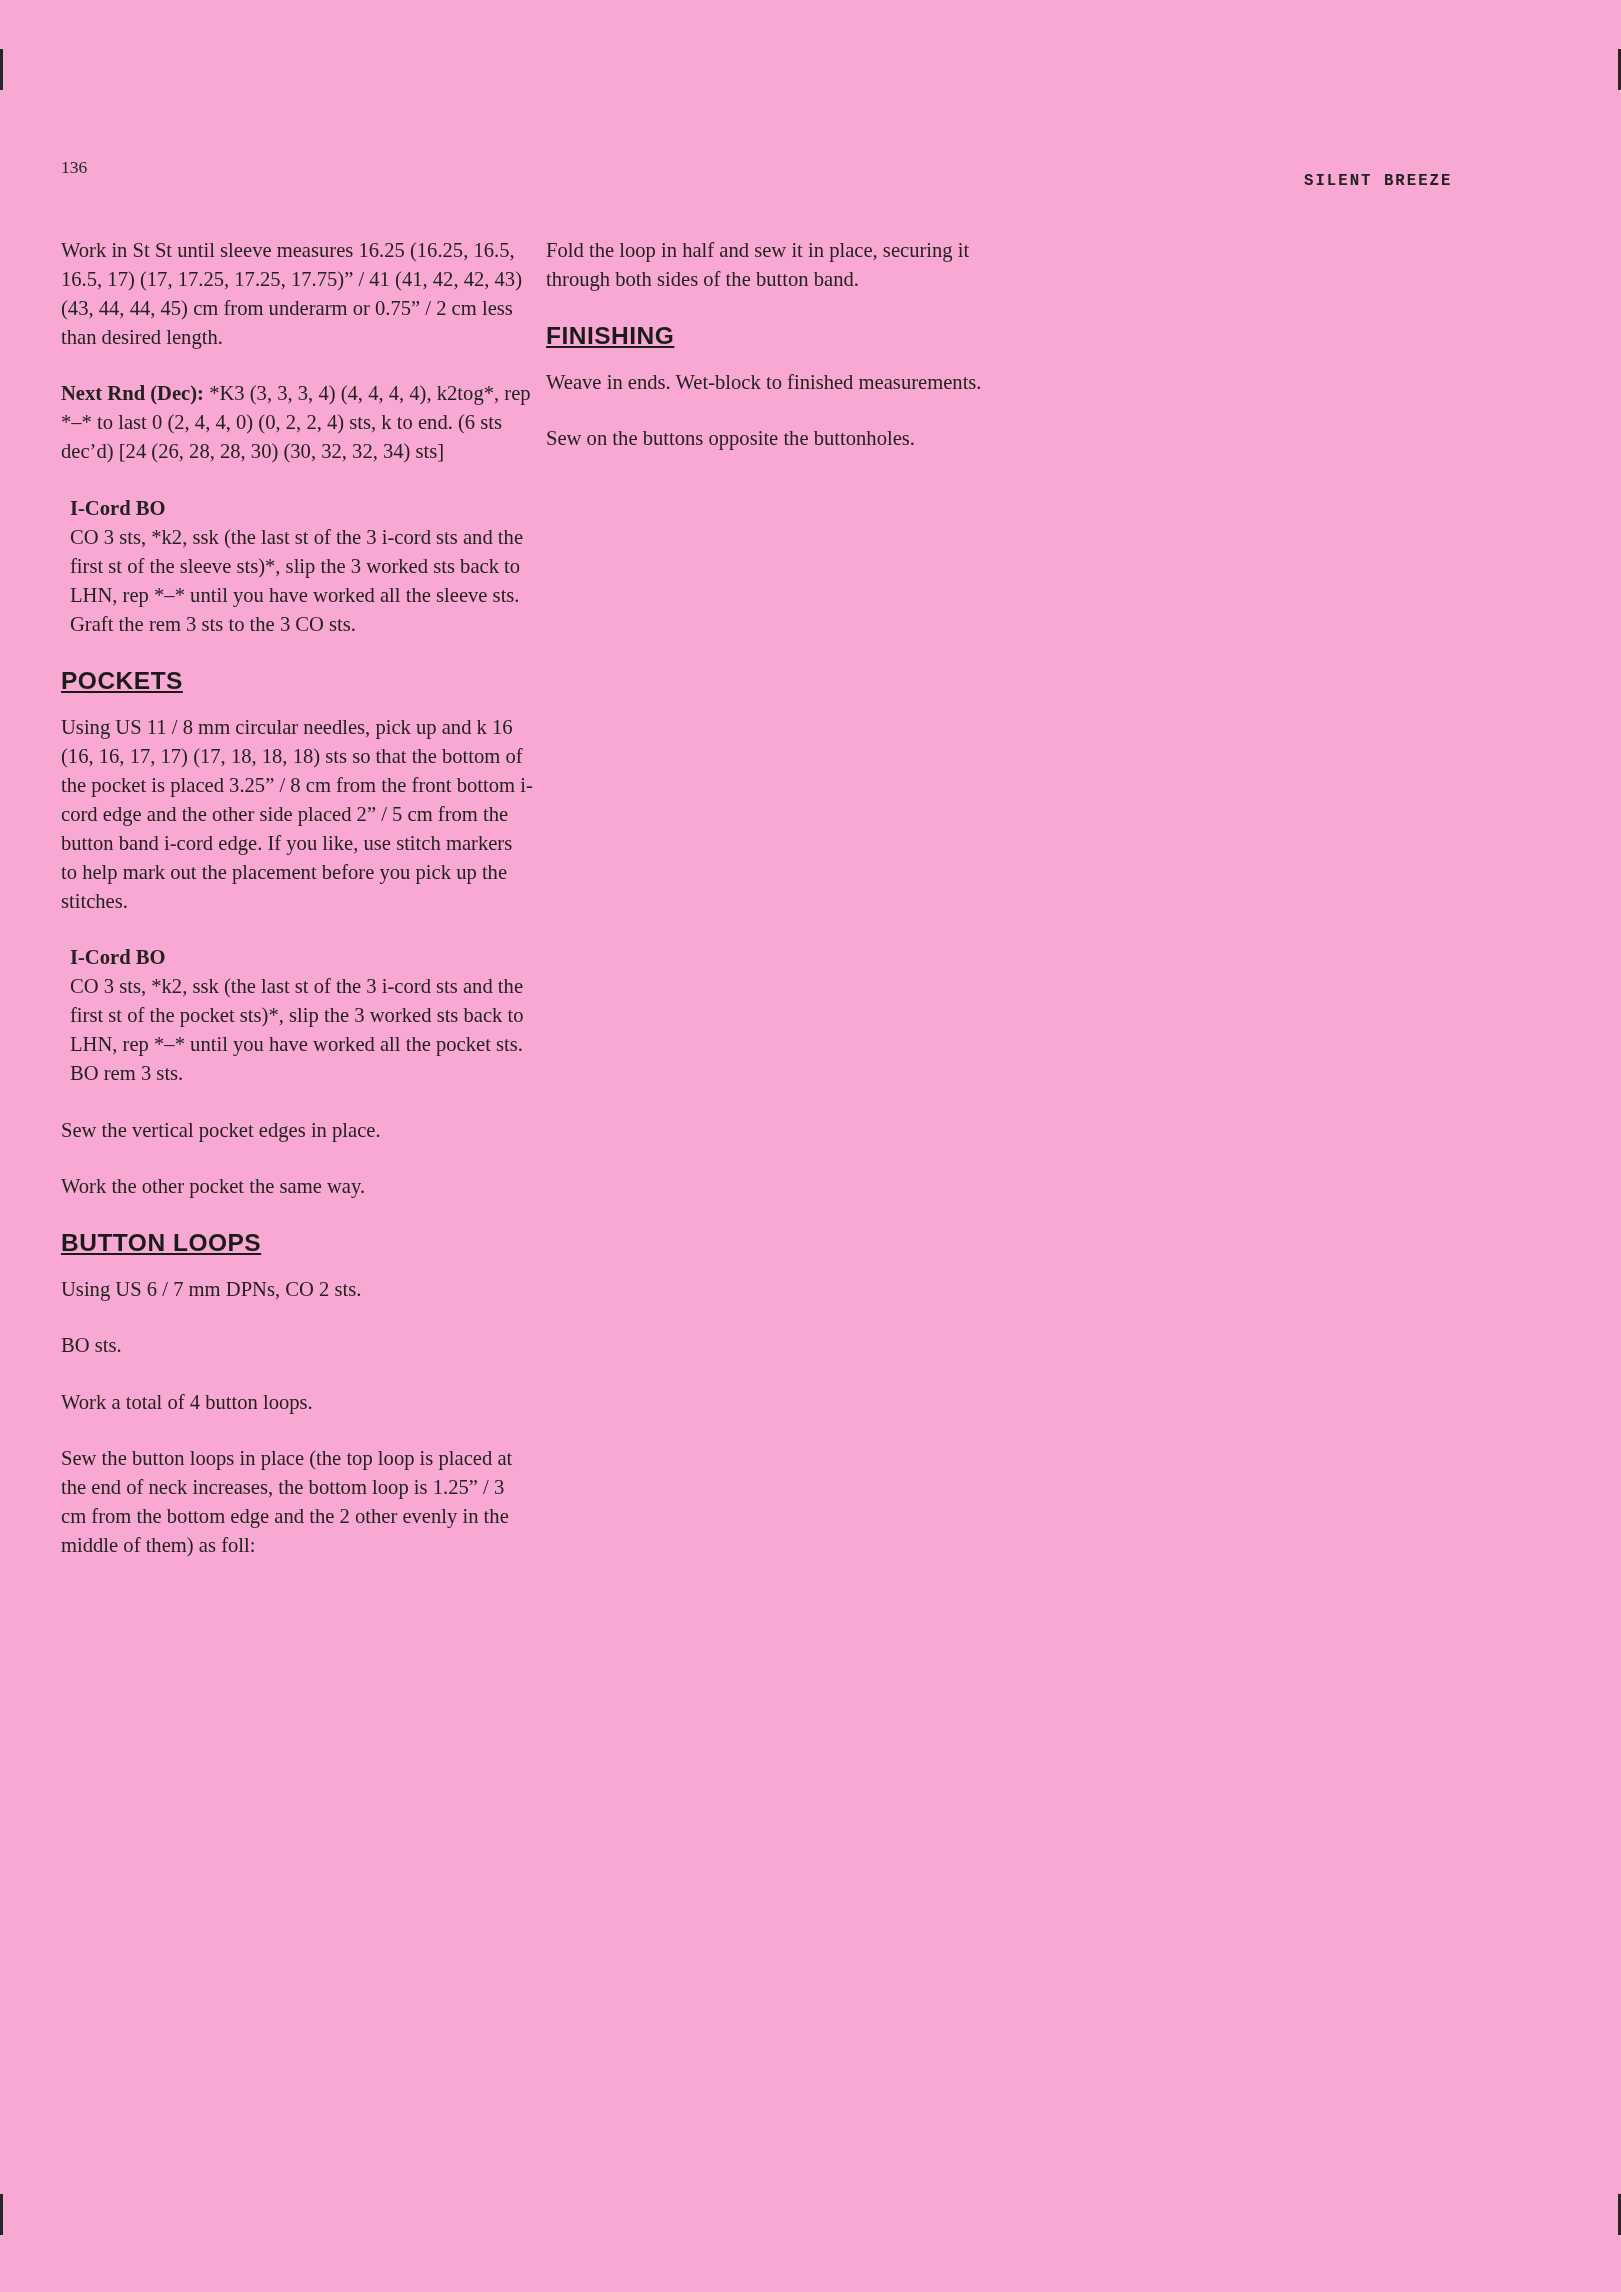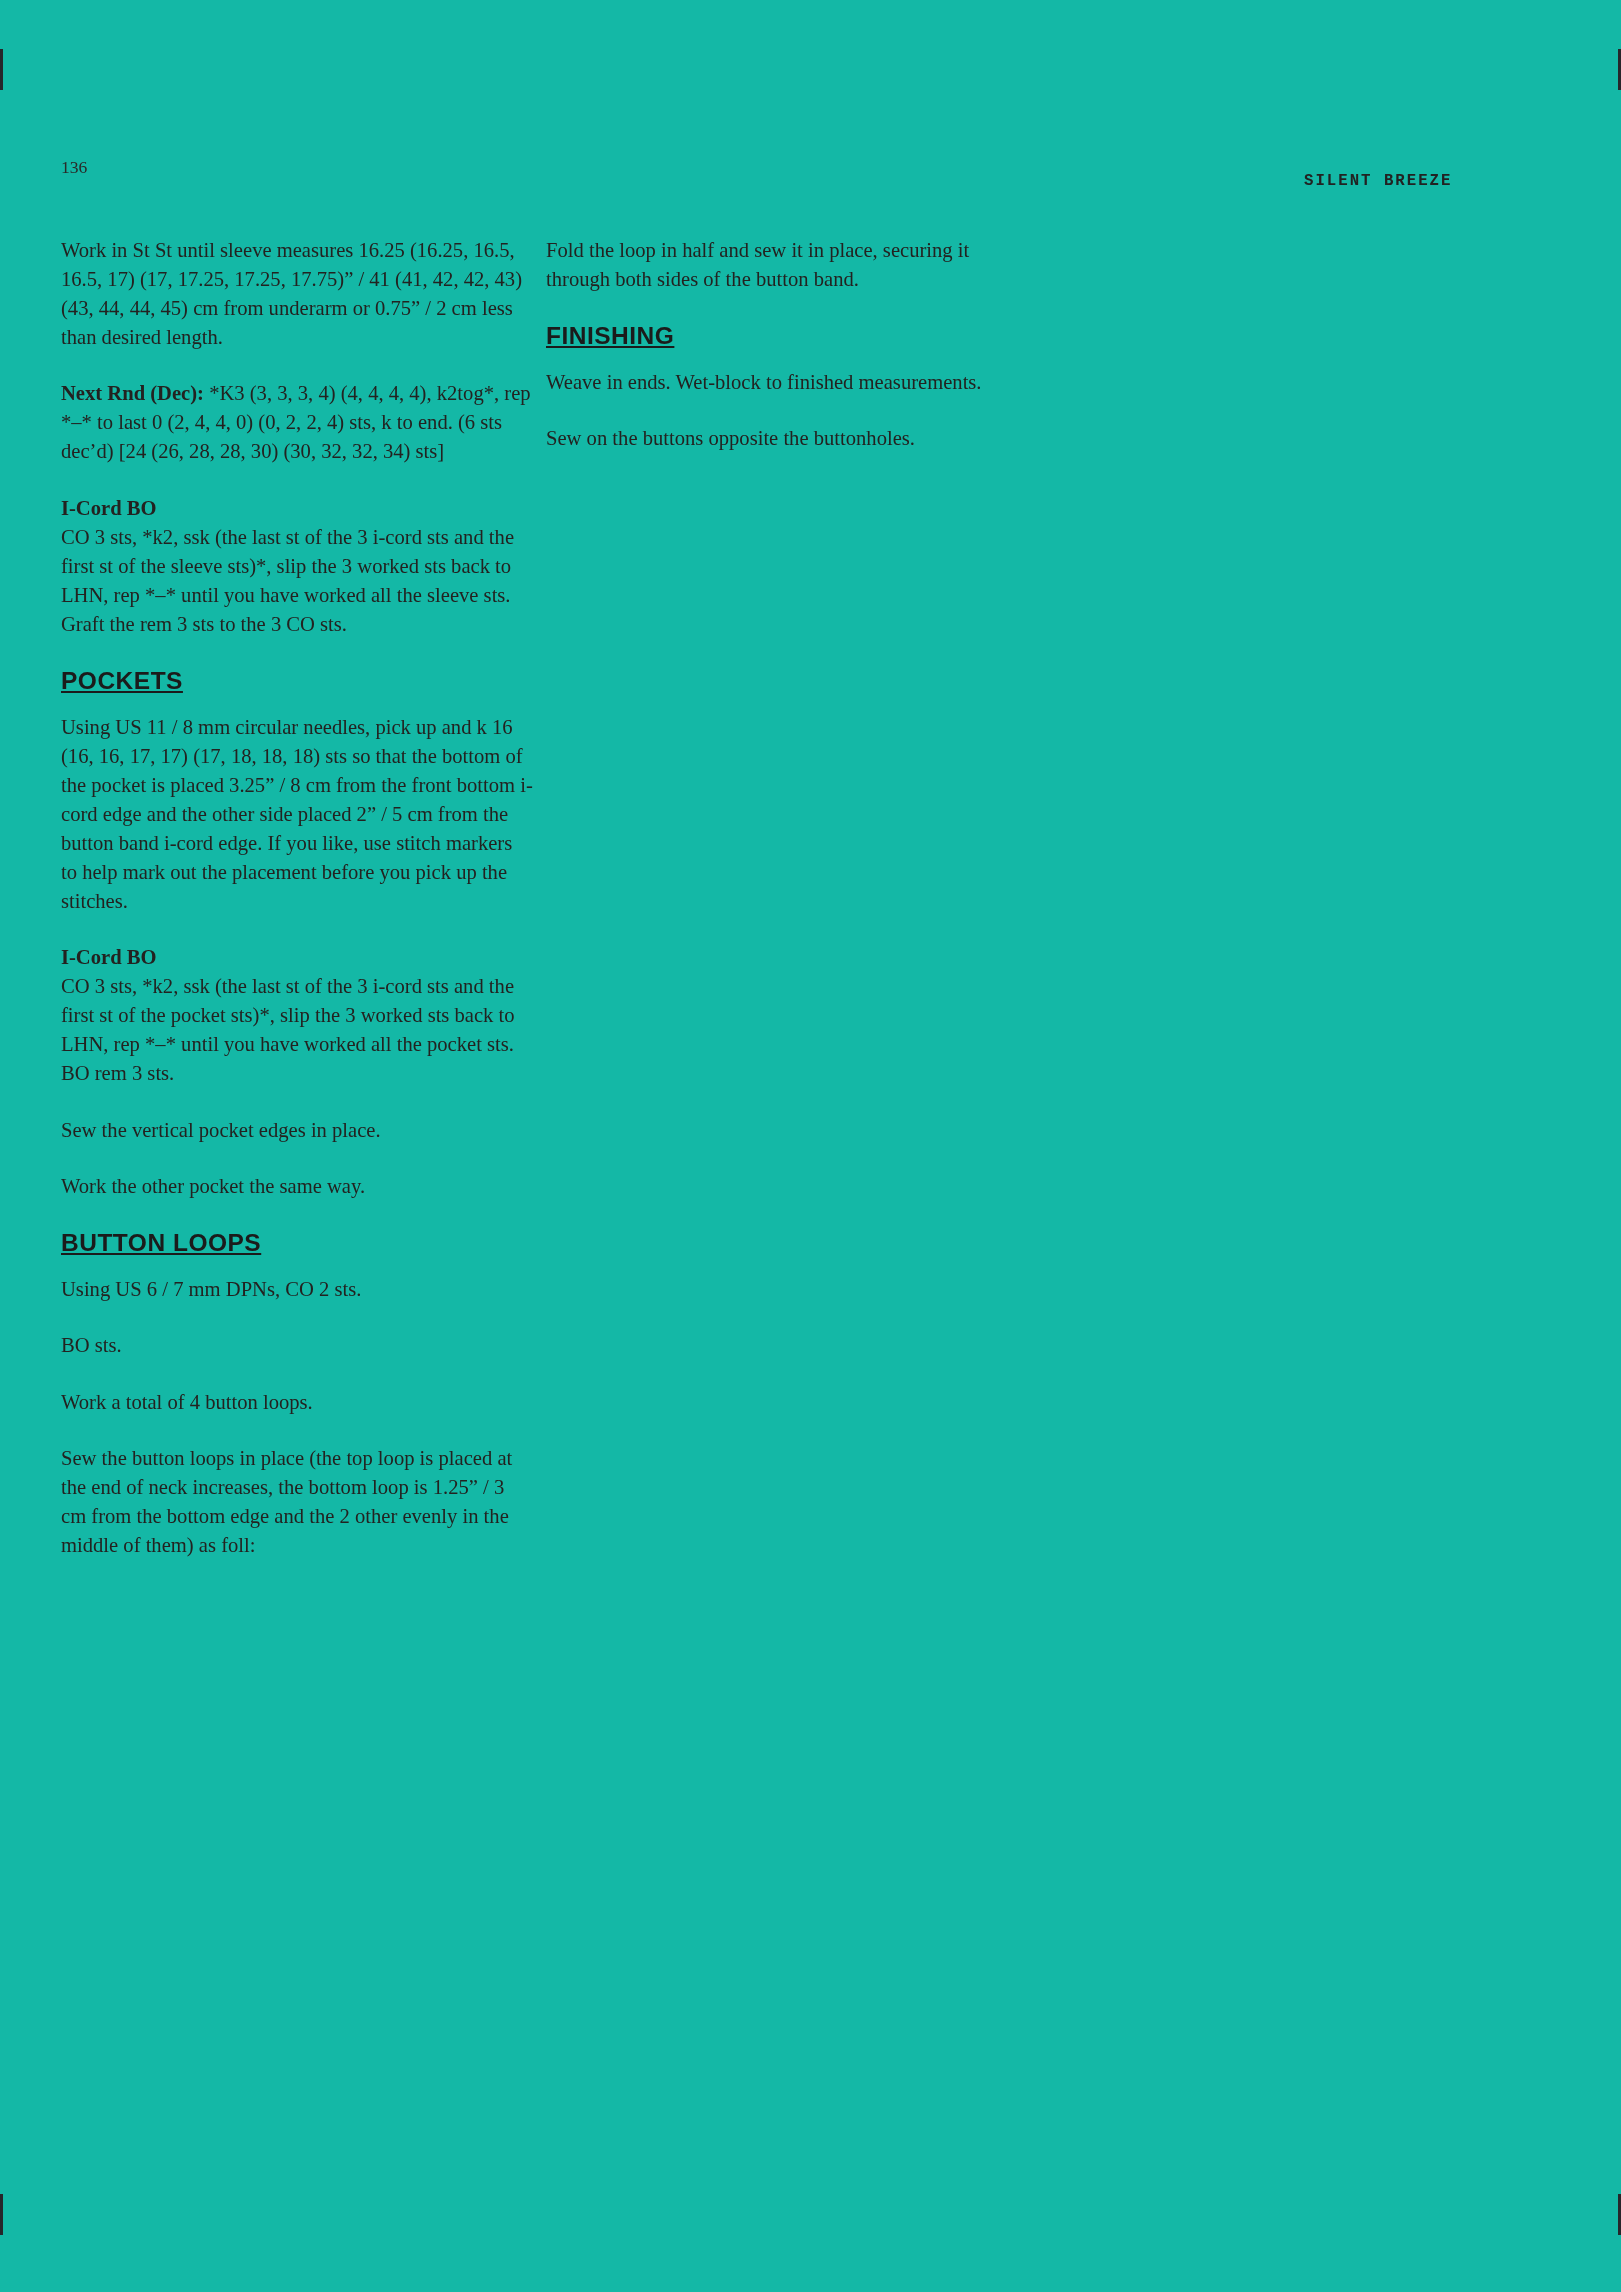--- a/index.html
+++ b/index.html
@@ -1,21 +1,21 @@
 <!DOCTYPE html>
 <html><head>
 <meta charset="utf-8">
 <style>
   html, body { margin: 0; padding: 0; background: #e8e8e8; }
   .page {
     position: relative;
     width: 1621px;
     height: 2293px;
     margin: 0 auto;
-    background: #14b8a6;
+    background: #f9a8d4;
     overflow: hidden;
     font-family: "Liberation Serif", "DejaVu Serif", serif;
     color: #232220;
   }
   
   .crop-mark {
     position: absolute;
     width: 2.9px;
     height: 41px;
     background: #26262a;
@@ -55,21 +55,21 @@
     line-height: 29px;
   }
   .col-left  { left: 61px; }
   .col-right { left: 546px; }
 
   p.block {
     margin: 0 0 27.4px 0;
     white-space: pre-line;
   }
   .subblock { margin: 17.6px 0 27.4px 0; }
-  .subblock p.block { margin: 0; }
+  .subblock p.block { margin: 9px; }
   .subhead {
     display: block;
     font-weight: 700;
   }
   .lead-bold { font-weight: 700; }
 
   h2.section-heading {
     margin: 23.5px 0 17.6px 0;
     font-family: "Liberation Sans", sans-serif;
     font-weight: 700;

